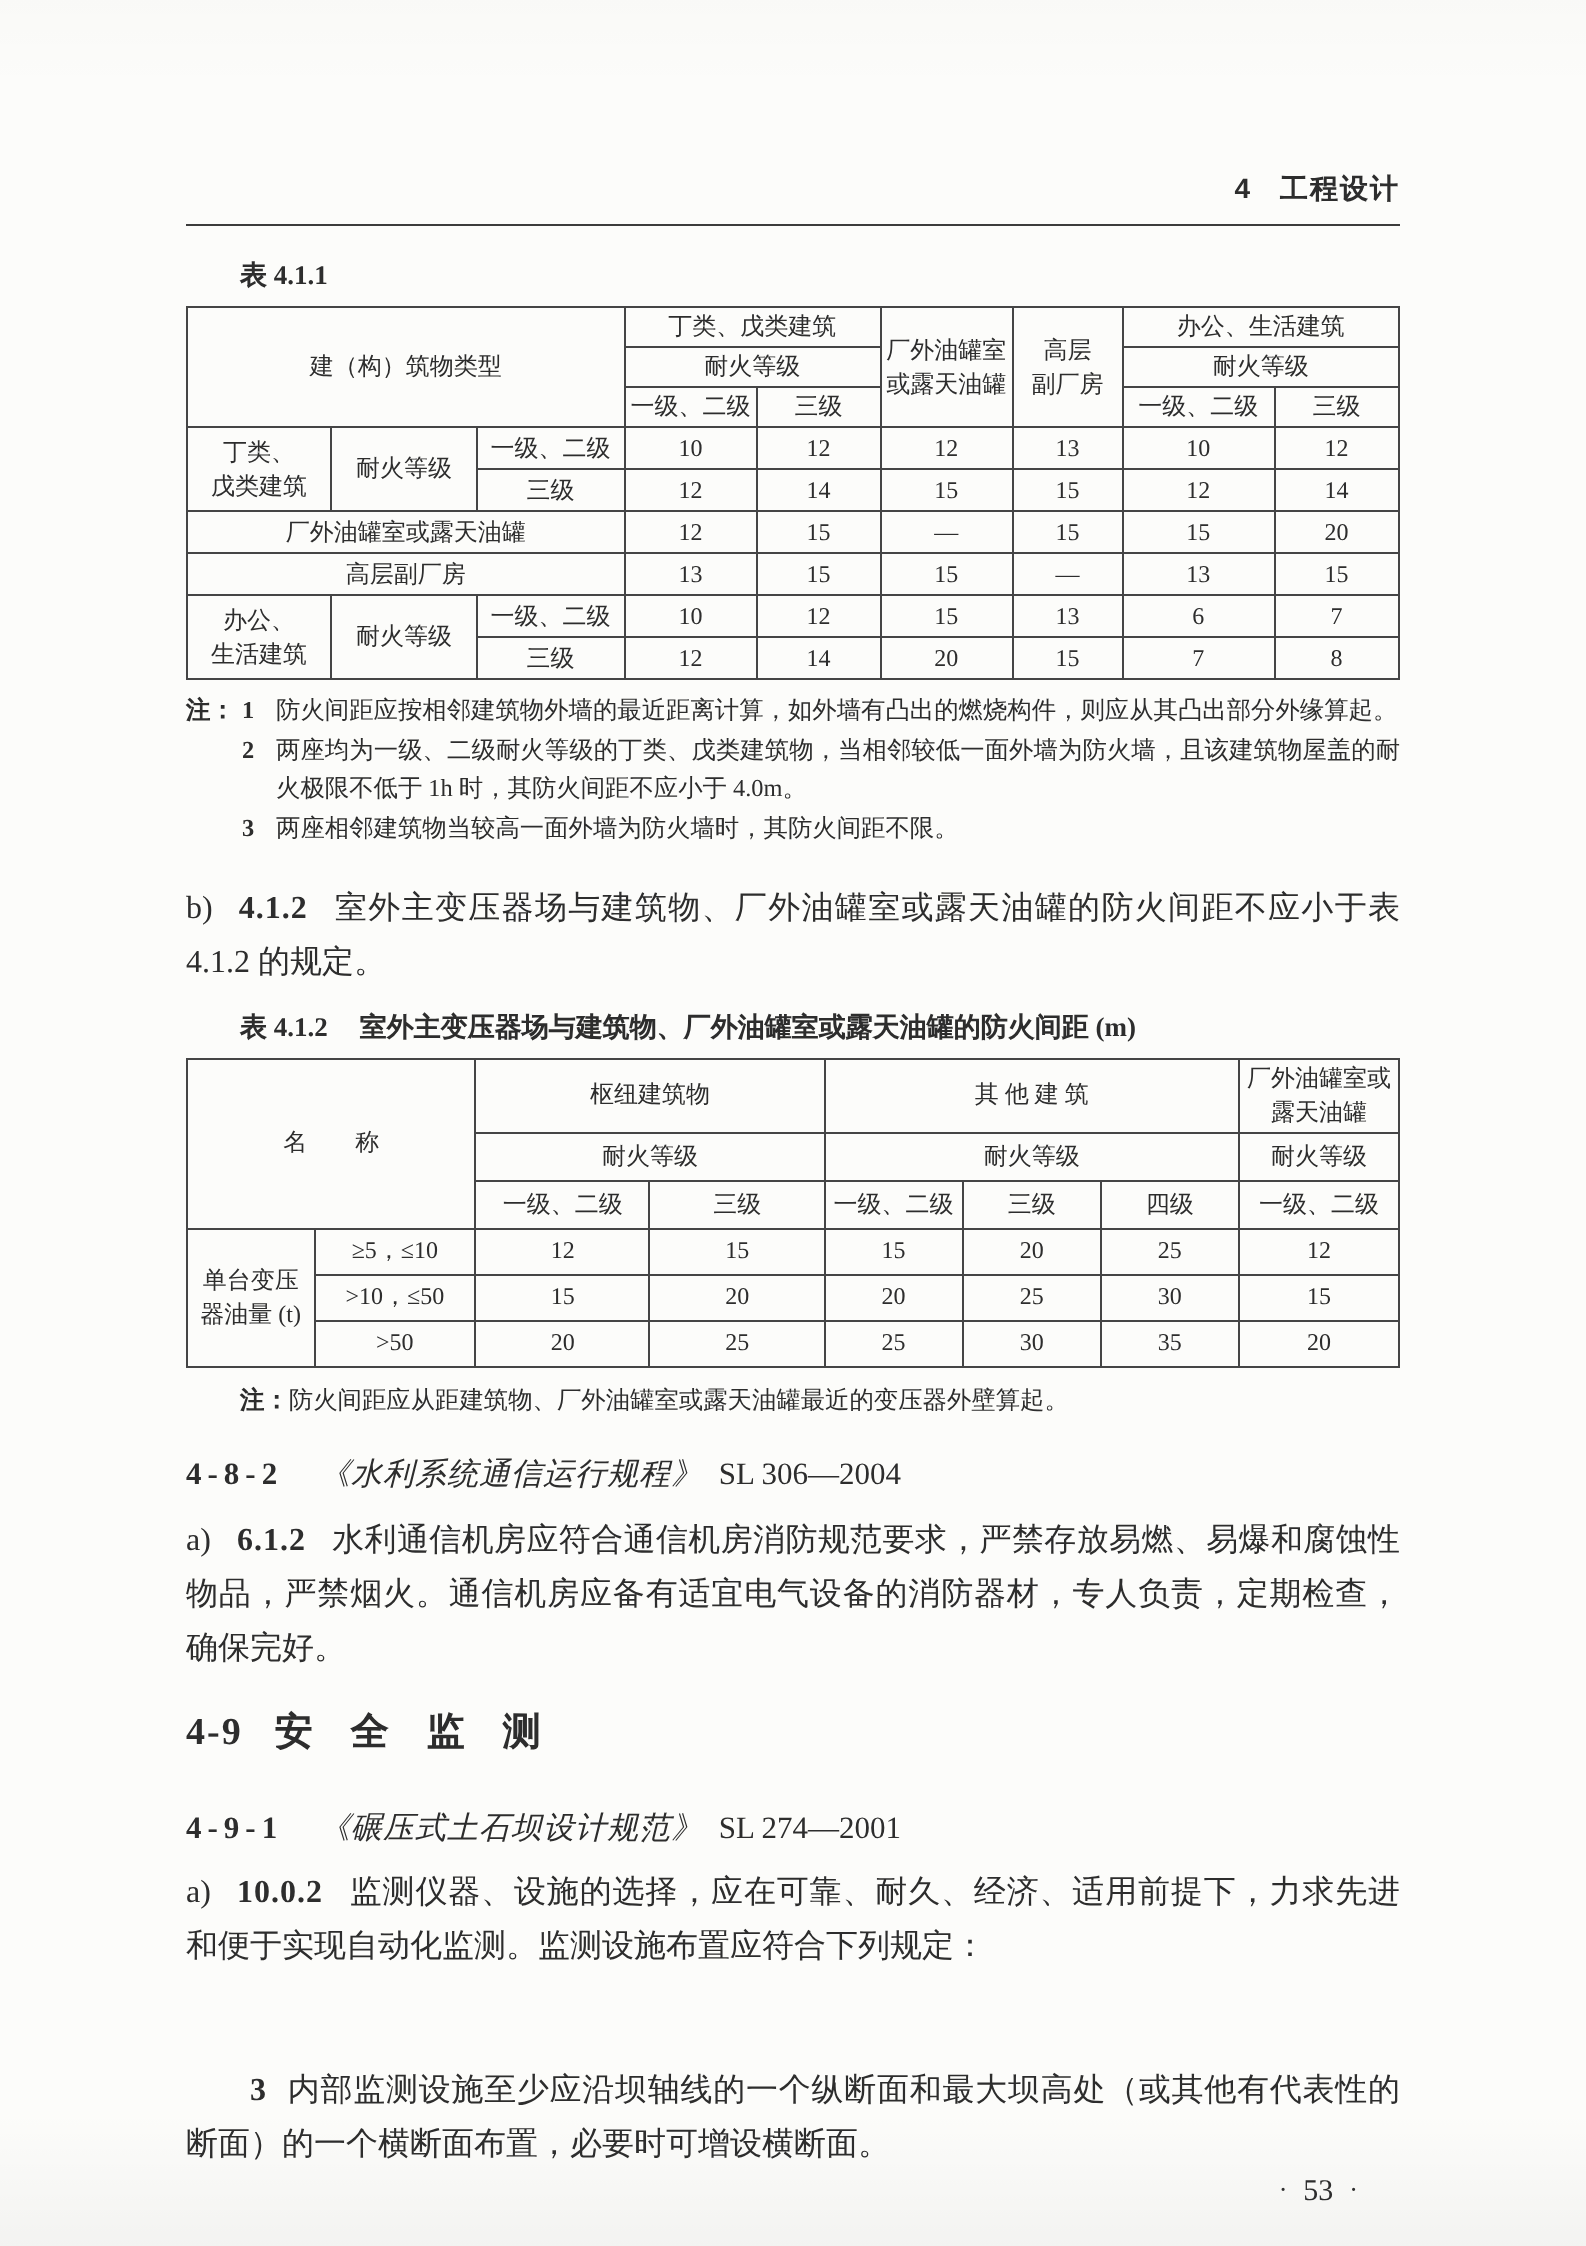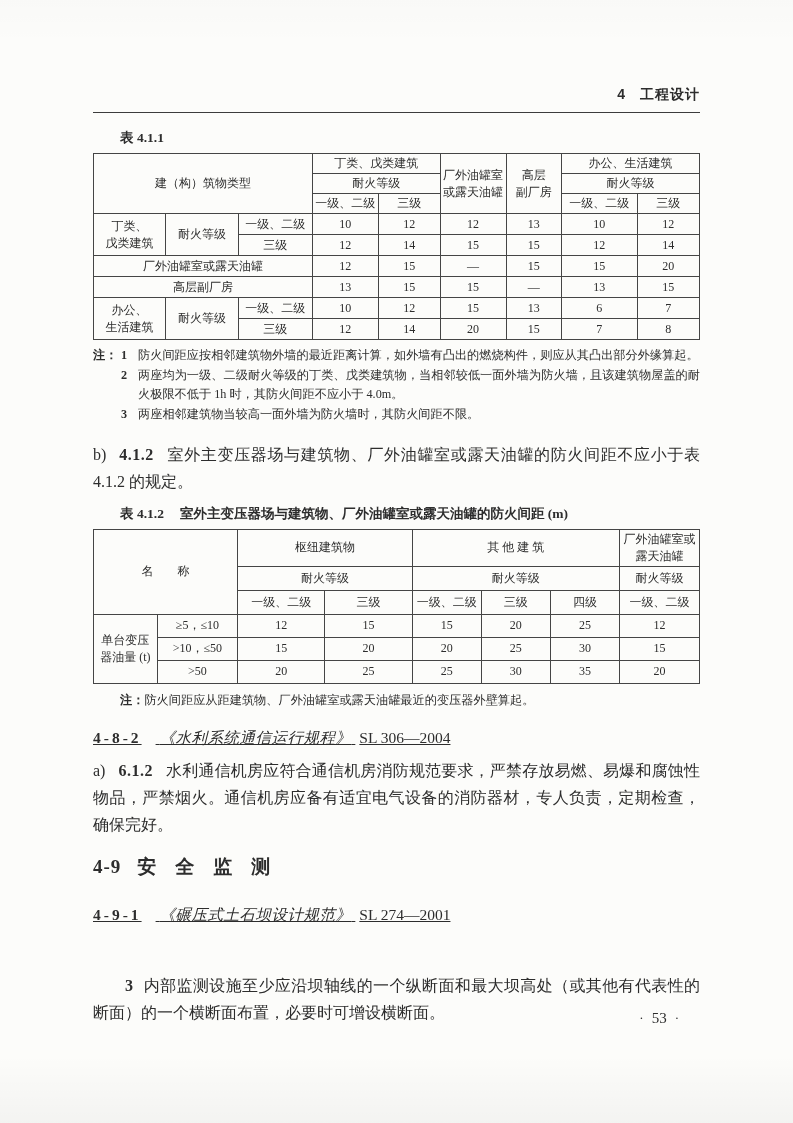--- a/index.html
+++ b/index.html
@@ -61,36 +61,36 @@
   .para { font-size:16px; line-height:27px; text-align:justify;margin-top:45px; }
   .para .pfx { margin-right:13px; }
   .para .pnum { font-weight:bold; margin-right:13px; letter-spacing:0.5px; }
   .p412  { margin-top:17px; }
   .p612  { margin-top:7px; }
   .p1002 { margin-top:6px; }
   .pitem3 { text-indent:2em; }
   .pitem3 .pnum { margin-right:10px; }
 
   
-  .section-ref { margin-top:16px; font-size:15.5px; line-height:24px;text-decoration:underline; }
+  .section-ref { margin-top:16px; font-size:15.5px; line-height:24px; }
   .section-ref .ref-num { font-weight:bold; letter-spacing:3px; margin-right:14px; }
   .section-ref .ref-book { font-style:italic; letter-spacing:0.5px; }
   .section-ref .ref-code { margin-left:4px; }
   .sec491 { margin-top:21px; }
 
   
   .section-heading {
     margin-top:14px; text-align:left;
     font-weight:bold; font-size:19px; line-height:30px;
   }
   .section-heading .sh-num { margin-right:16px; letter-spacing:1px; }
 
   
   .page-number {
-    position:absolute; top:1010px; right:106px;
+    position:absolute; top:1088px; right:106px;
     font-size:15px; letter-spacing:0;
   }
   .page-number .dot { font-size:13px; margin:0 8px; position:relative; top:-1px; }
 </style>
 </head>
 <body>
 
 <div class="page">
   <div class="content">
 
@@ -306,20 +306,23 @@
     <div class="section-heading">
       <span class="sh-num">4-9</span><span>安　全　监　测</span>
     </div>
 
     <div class="section-ref sec491">
       <span class="ref-num">4-9-1</span>
       <span class="ref-book">《碾压式土石坝设计规范》</span>
       <span class="ref-code">SL 274—2001</span>
     </div>
 
+    <div class="para p1002">
+      <span class="pfx">a)</span><span class="pnum">10.0.2</span><span>监测仪器、设施的选择，应在可靠、耐久、经济、适用前提下，力求先进和便于实现自动化监测。监测设施布置应符合下列规定：</span>
+    </div>
 
     <div class="para pitem3">
       <span class="pnum">3</span><span>内部监测设施至少应沿坝轴线的一个纵断面和最大坝高处（或其他有代表性的断面）的一个横断面布置，必要时可增设横断面。</span>
     </div>
 
   </div>
 
   <div class="page-number">
     <span class="dot">·</span><span>53</span><span class="dot">·</span>
   </div>

